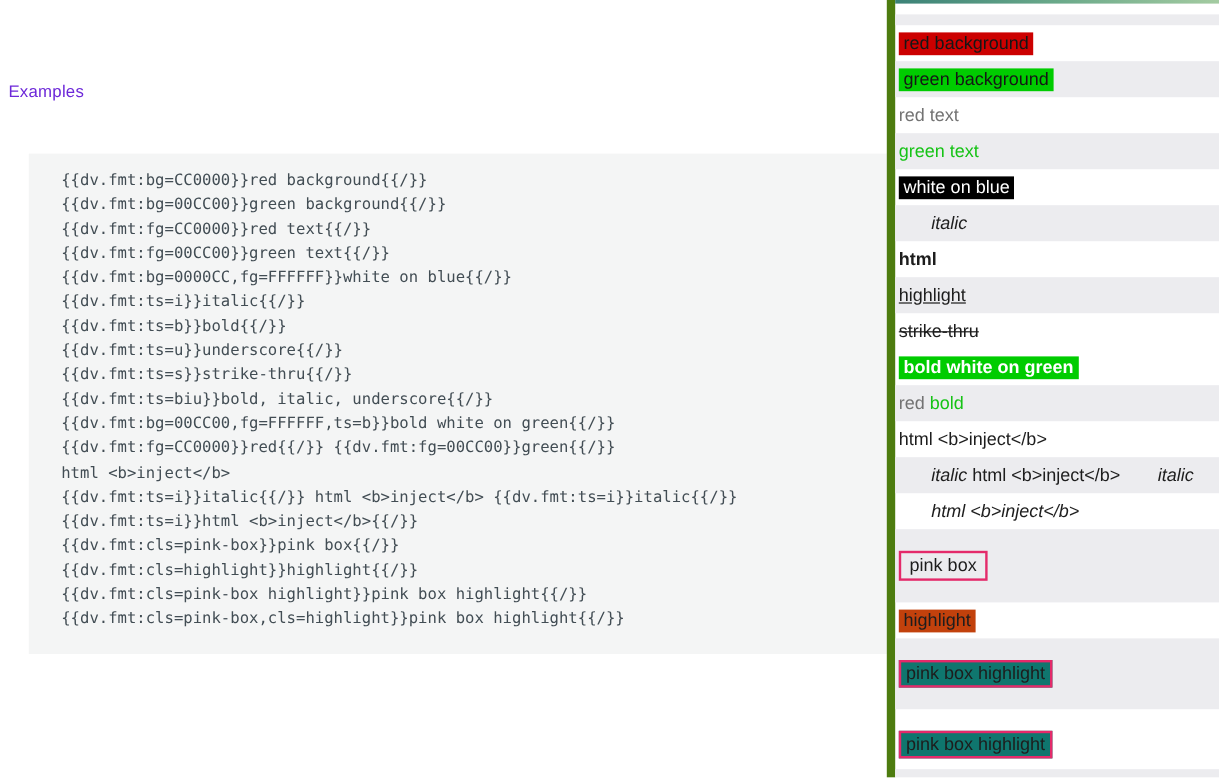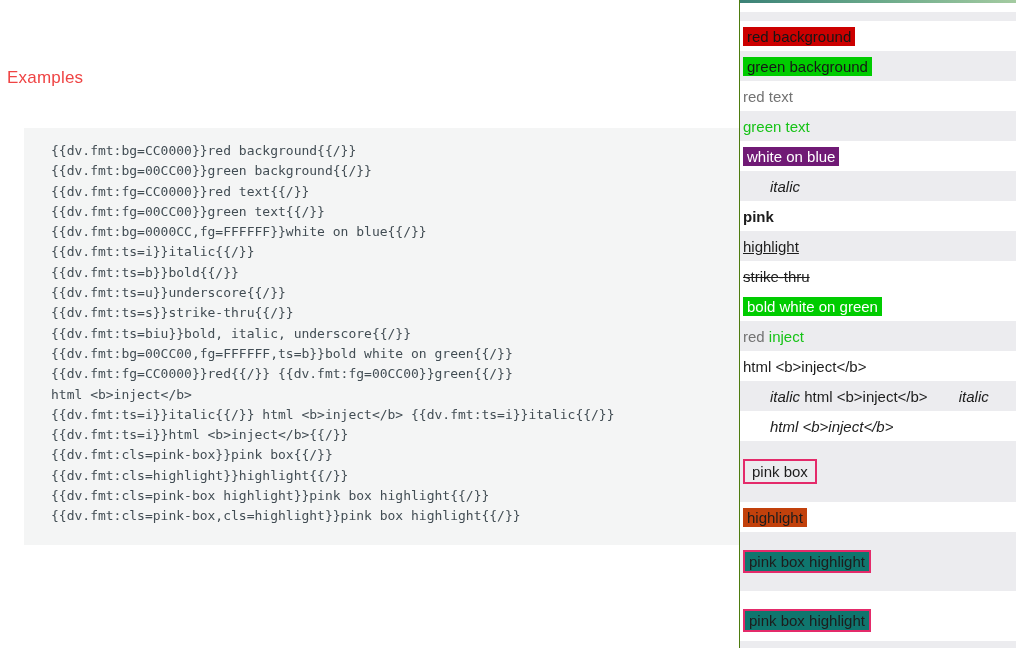--- a/index.html
+++ b/index.html
@@ -5,37 +5,37 @@
   html, body { margin: 0; padding: 0; }
   body {
     width: 1016px; height: 648px; overflow: hidden;
     background: #ffffff;
     font-family: "Liberation Sans", sans-serif;
     position: relative;
   }
   .doc { position: absolute; left: 0; top: 0; width: 738px; height: 648px; }
   .heading {
     position: absolute; left: 7px; top: 68px; margin: 0;
-    font-size: 17px; font-weight: 500; color: #ef4444; letter-spacing: 0.2px;
+    font-size: 14px; font-weight: 500; color: #6d28d9; letter-spacing: 0.2px;
   }
   .codeblock {
     position: absolute; left: 24px; top: 128px; width: 722px; height: 417px;
     margin: 0; box-sizing: border-box;
     background: #f4f5f5;
     padding: 13px 8px 14px 27px;
     overflow: hidden;
   }
   .codeblock code {
     font-family: "DejaVu Sans Mono", monospace;
     font-size: 13px; line-height: 20.3px; color: #424d54;
     white-space: pre;
   }
   .preview {
     position: absolute; left: 739px; top: 0; right: 0; bottom: 0;
-    border-left: 1px solid #4d7c0f;
+    border-left: 7px solid #4d7c0f;
     background: #ffffff;
     padding-left: 40px;
   }
   .topbar {
     position: absolute; top: 0; left: 0; right: 0; height: 3px;
     background: linear-gradient(to right, #3b8277, #6aa98a, #a4cba1);
   }
   .rows { position: absolute; top: 12px; left: 0; right: 0; }
   .prow {
     display: flex; align-items: center;
@@ -43,26 +43,26 @@
     font-size: 15px; color: #1d1d1d;
     white-space: pre-wrap;
   }
   .prow.stripe { background: #ececef; }
   .prow.empty { min-height: 9px; }
   .seg { display: inline-block; }
   .bg-red   { background: #cc0000; color: #161616; padding: 1px 4px; }
   .bg-green { background: #00cc00; color: #161616; padding: 1px 4px; }
   .fg-red   { color: #737373; }
   .fg-green { color: #16c316; }
-  .white-on-blue { background: #701a75; color: #ffffff; padding: 1px 4px; }
+  .white-on-blue { background: #000000; color: #ffffff; padding: 1px 4px; }
   .italic { font-style: italic; margin-left: 27px; }
   .bold { font-weight: bold; }
   .underline { text-decoration: underline; }
   .strike { text-decoration: line-through; }
-  .bold-white-on-green { background: #00cc00; color: #ffffff; font-weight: normal; padding: 1px 4px; }
+  .bold-white-on-green { background: #00cc00; color: #ffffff; font-weight: bold; padding: 1px 4px; }
   .pink-box { border: 2px solid #e42a6a; padding: 2px 7px; margin: 18px 0; }
   .highlight { background: #c2410c; padding: 1px 4px; }
   .pink-box.highlight { background: #0f766e; }
   .bottom-strip {
     position: absolute; bottom: 0; left: 0; right: 0; height: 7px;
     background: #ececef;
   }
 </style>
 </head>
 <body>
@@ -93,25 +93,25 @@
 <div class="preview">
   <div class="topbar"></div>
   <div class="rows">
       <div class="prow stripe empty"></div>
       <div class="prow"><span class="seg bg-red">red background</span></div>
       <div class="prow stripe"><span class="seg bg-green">green background</span></div>
       <div class="prow"><span class="seg fg-red">red text</span></div>
       <div class="prow stripe"><span class="seg fg-green">green text</span></div>
       <div class="prow"><span class="seg white-on-blue">white on blue</span></div>
       <div class="prow stripe"><span class="seg italic">italic</span></div>
-      <div class="prow"><span class="seg bold">pink</span></div>
+      <div class="prow"><span class="seg bold">html</span></div>
       <div class="prow stripe"><span class="seg underline">highlight</span></div>
       <div class="prow"><span class="seg strike">strike-thru</span></div>
       <div class="prow"><span class="seg bold-white-on-green">bold white on green</span></div>
-      <div class="prow stripe"><span class="seg fg-red">red</span><span class="seg"> </span><span class="seg fg-green">inject</span></div>
+      <div class="prow stripe"><span class="seg fg-red">red</span><span class="seg"> </span><span class="seg fg-green">bold</span></div>
       <div class="prow"><span class="seg">html &lt;b&gt;inject&lt;/b&gt;</span></div>
       <div class="prow stripe"><span class="seg italic">italic</span><span class="seg"> html &lt;b&gt;inject&lt;/b&gt; </span><span class="seg italic">italic</span></div>
       <div class="prow"><span class="seg italic">html &lt;b&gt;inject&lt;/b&gt;</span></div>
       <div class="prow stripe"><span class="seg pink-box">pink box</span></div>
       <div class="prow"><span class="seg highlight">highlight</span></div>
       <div class="prow stripe"><span class="seg pink-box highlight">pink box highlight</span></div>
       <div class="prow"><span class="seg pink-box highlight">pink box highlight</span></div>
     </div>
   <div class="bottom-strip"></div>
 </div>

